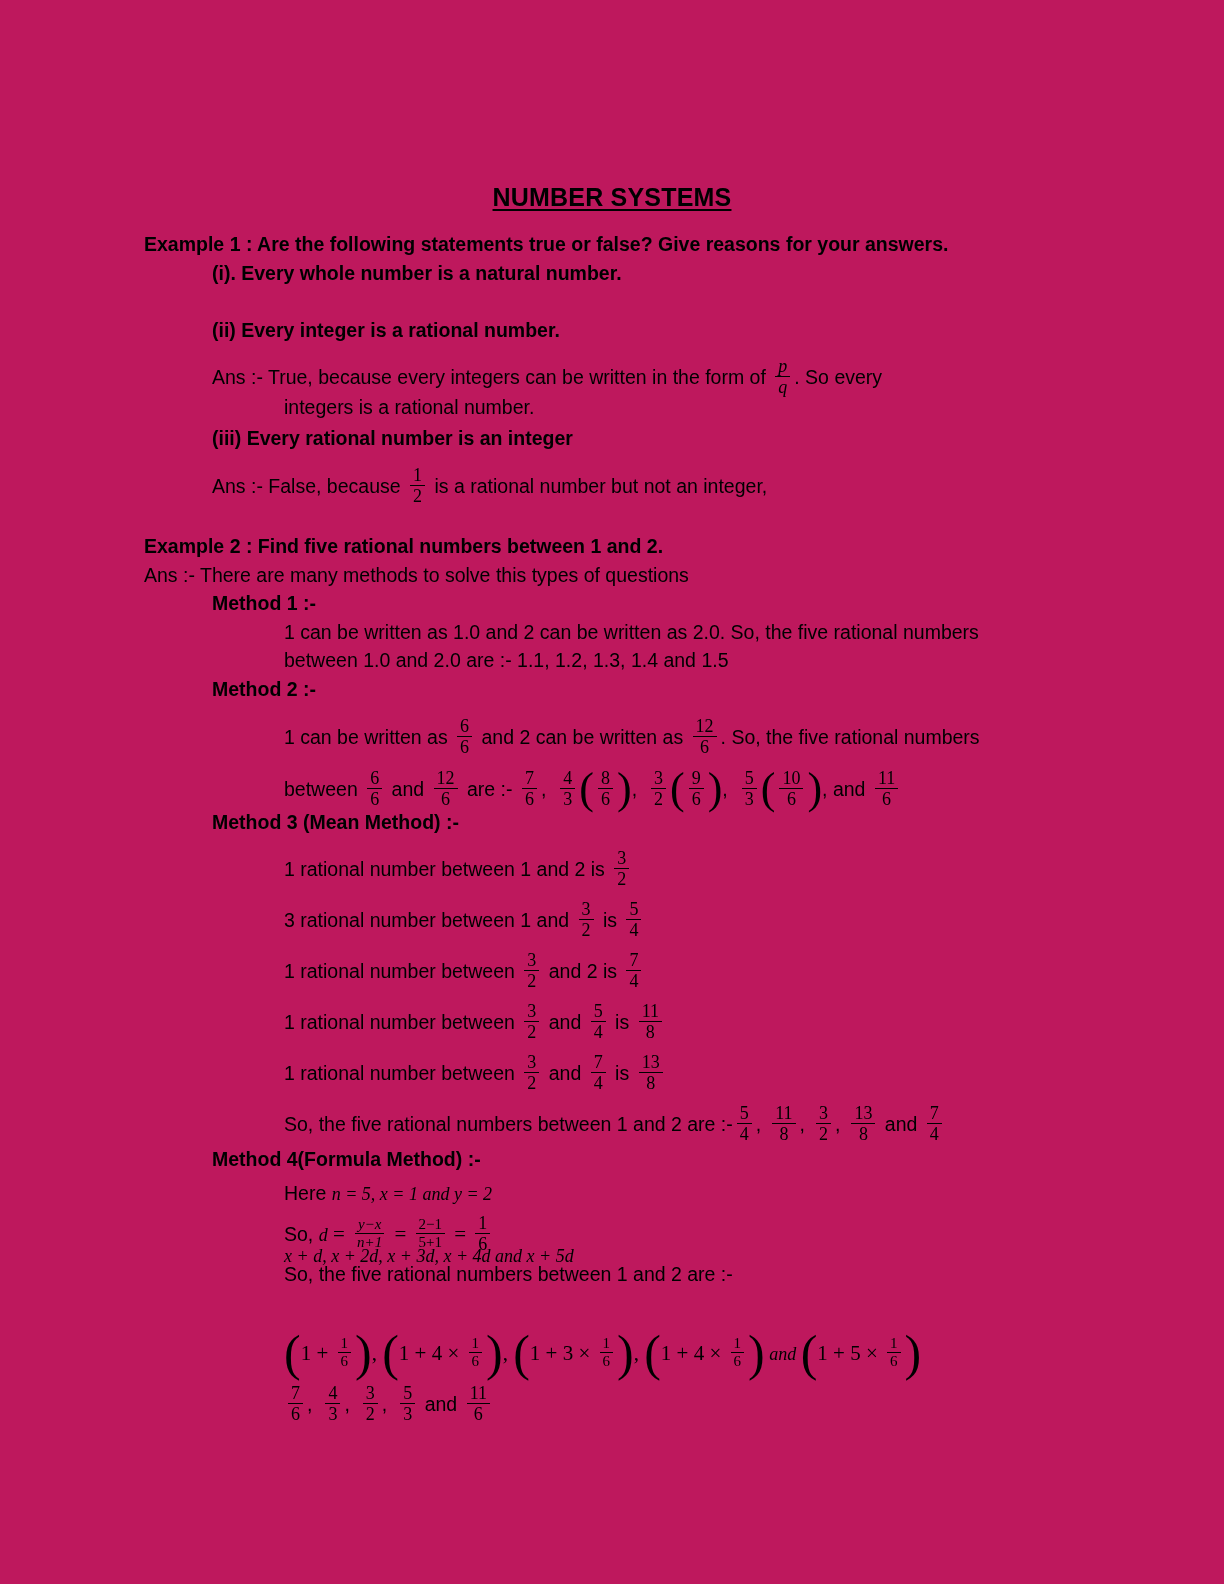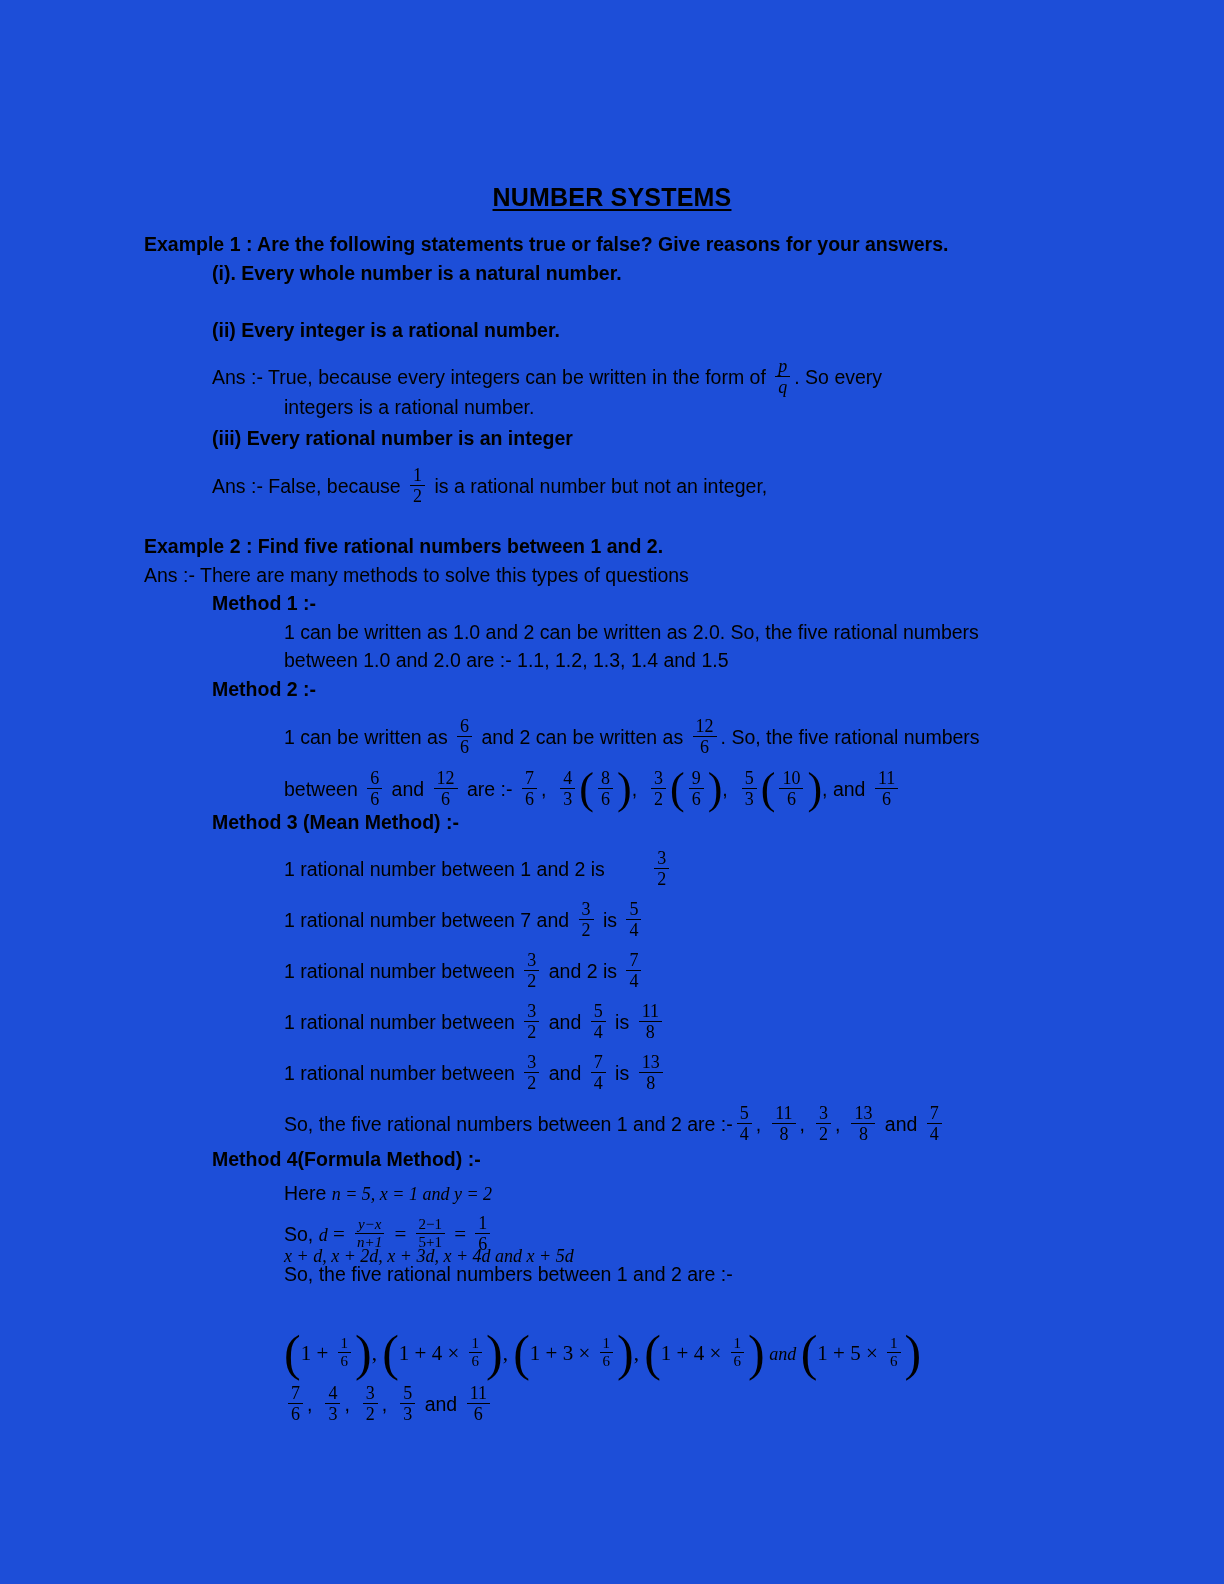--- a/index.html
+++ b/index.html
@@ -13,21 +13,21 @@
     position: relative;
     font-family: "Liberation Sans", sans-serif;
     color: #000000;
     overflow: hidden;
   }
   .page {
     position: absolute;
     left: 0; top: 0;
     width: 1224px;
     height: 1584px;
-    background: #1d4ed8;
+    background: #be185d;
   }
 
   
   .doc-title {
     position: absolute;
     left: 0; top: 183px;
     width: 1224px;
     text-align: center;
     font-size: 25px;
     font-weight: bold;
@@ -247,30 +247,30 @@
     <span class="frac">
       <span class="num">11</span>
       <span class="den">6</span>
     </span>
   </div>
 
   <div class="line b ind1" style="top:813px;">
     <span>Method 3 (Mean Method) :-</span>
   </div>
 
-  <div class="line ind2" style="top:850px;gap:40px;">
+  <div class="line ind2" style="top:850px;">
     <span class="txt">1 rational number between 1 and 2 is </span>
     <span class="frac">
       <span class="num">3</span>
       <span class="den">2</span>
     </span>
   </div>
 
   <div class="line ind2" style="top:901px;">
-    <span class="txt">1 rational number between 7 and </span>
+    <span class="txt">3 rational number between 1 and </span>
     <span class="frac">
       <span class="num">3</span>
       <span class="den">2</span>
     </span>
     <span class="txt"> is </span>
     <span class="frac">
       <span class="num">5</span>
       <span class="den">4</span>
     </span>
   </div>

